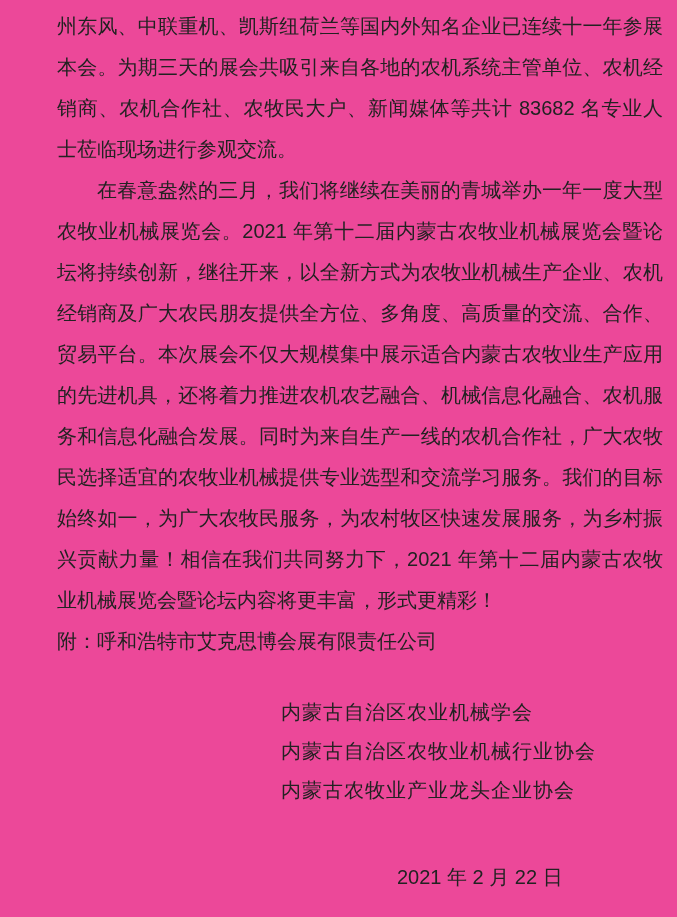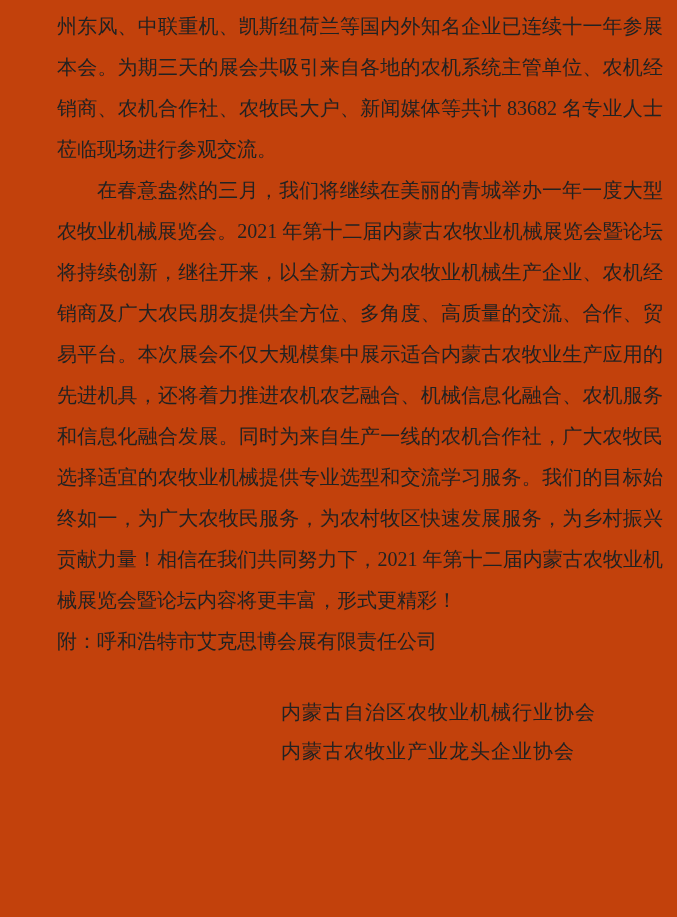--- a/index.html
+++ b/index.html
@@ -4,23 +4,23 @@
 <style>
   html, body {
     margin: 0;
     padding: 0;
     background: #ffffff;
   }
   .page {
     position: relative;
     width: 677px;
     height: 917px;
-    background: #c2410c;
+    background: #ec4899;
     overflow: hidden;
-    font-family: Liberation Serif, serif;
+    font-family: Liberation Sans, sans-serif;
     color: #222222;
   }
   .body-text {
     position: absolute;
     left: 57px;
     top: 6px;
     width: 606px;
     font-size: 20px;
     line-height: 41px;
     text-align: justify;
@@ -58,18 +58,20 @@
 
 <div class="page">
 
   <div class="body-text">
     <p class="para">州东风、中联重机、凯斯纽荷兰等国内外知名企业已连续十一年参展本会。为期三天的展会共吸引来自各地的农机系统主管单位、农机经销商、农机合作社、农牧民大户、新闻媒体等共计 83682 名专业人士莅临现场进行参观交流。</p>
     <p class="para indent">在春意盎然的三月，我们将继续在美丽的青城举办一年一度大型农牧业机械展览会。2021 年第十二届内蒙古农牧业机械展览会暨论坛将持续创新，继往开来，以全新方式为农牧业机械生产企业、农机经销商及广大农民朋友提供全方位、多角度、高质量的交流、合作、贸易平台。本次展会不仅大规模集中展示适合内蒙古农牧业生产应用的先进机具，还将着力推进农机农艺融合、机械信息化融合、农机服务和信息化融合发展。同时为来自生产一线的农机合作社，广大农牧民选择适宜的农牧业机械提供专业选型和交流学习服务。我们的目标始终如一，为广大农牧民服务，为农村牧区快速发展服务，为乡村振兴贡献力量！相信在我们共同努力下，2021 年第十二届内蒙古农牧业机械展览会暨论坛内容将更丰富，形式更精彩！</p>
     <p class="para">附：呼和浩特市艾克思博会展有限责任公司</p>
   </div>
 
   <div class="signatures">
+    <div class="sig-line">内蒙古自治区农业机械学会</div>
     <div class="sig-line">内蒙古自治区农牧业机械行业协会</div>
     <div class="sig-line">内蒙古农牧业产业龙头企业协会</div>
   </div>
 
+  <div class="date-line">2021 年 2 月 22 日</div>
 
 </div>
 
 </body></html>

